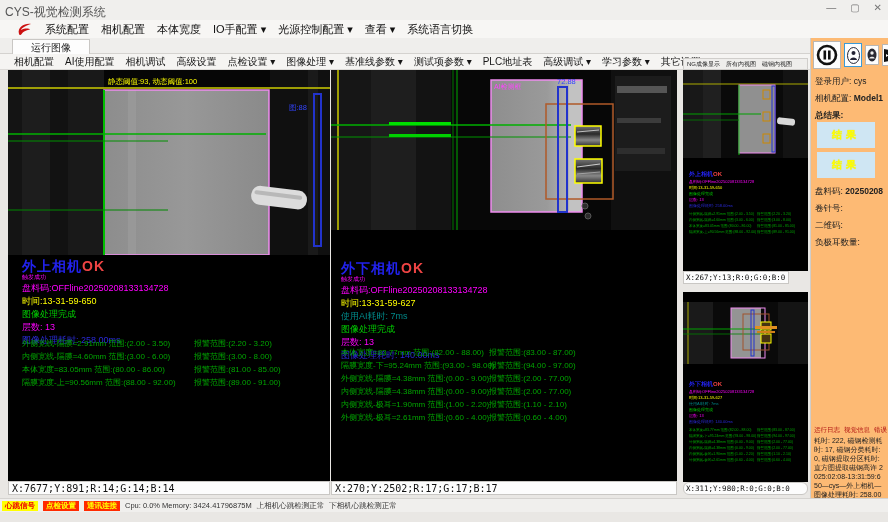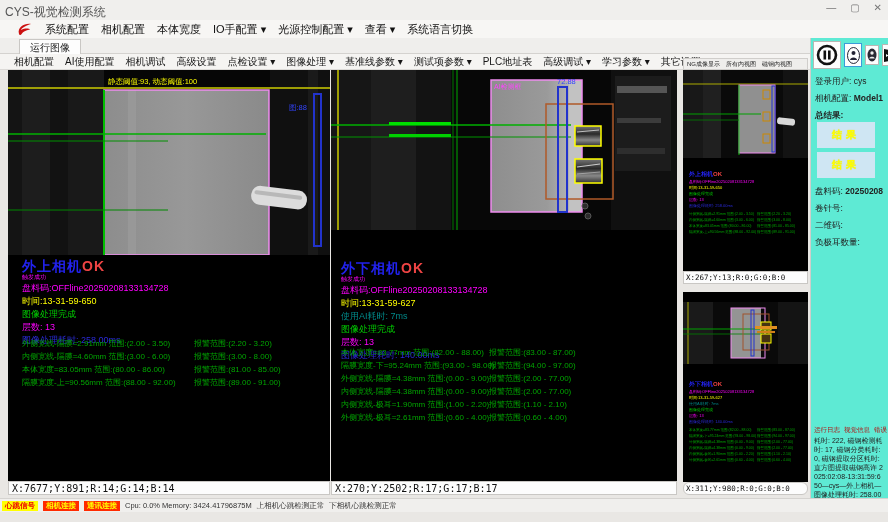--- a/index.html
+++ b/index.html
@@ -15,21 +15,21 @@
   .titlebar { left:0; top:0; width:888px; height:20px; background:#f0efed; }
   .title-text { left:5px; top:4px; font-size:12px; color:#555; }
   .win-controls { right:6px; top:2px; display:flex; gap:14px; color:#777; font-size:10px; }
   .win-controls span { cursor:default; }
 
   .menubar { left:0; top:20px; width:888px; height:18px; background:#f7f6f4; display:flex; align-items:center; gap:12px; padding-left:16px; }
   .menubar .mi { font-size:11px; color:#111; white-space:nowrap; }
   .logo { width:17px; height:15px; display:inline-block; }
 
   .tabbar { left:0; top:38px; width:888px; height:16px; background:#efeeec; border-bottom:1px solid #d4d2cf; }
-  .tab-sel { position:absolute; left:19px; top:1px; height:15px; padding:0 10px; background:#fdfdfd;
+  .tab-sel { position:absolute; left:12px; top:1px; height:15px; padding:0 18px; background:#fdfdfd;
              border:1px solid #c9c7c4; border-bottom:none; font-size:10px; line-height:15px; color:#222; }
 
   .toolbar { left:0; top:54px; width:888px; height:16px; background:#f5f4f2; border-bottom:1px solid #dcdad7;
              display:flex; align-items:center; gap:11px; padding-left:14px; }
   .toolbar .ti { font-size:10px; color:#161616; white-space:nowrap; }
 
   
   .campanel { background:#000; overflow:hidden; }
   .cam-left  { left:8px;   top:70px; width:322px; height:411px; }
   .cam-right { left:331px; top:70px; width:346px; height:411px; }
@@ -54,32 +54,32 @@
   .meas-alm { position:absolute; font-size:8px; color:#00a400; }
   .cam-left  .meas-alm { left:172px; }
   .cam-right .meas-alm { left:148px; }
 
   
   .sv-tabs { left:683px; top:58px; width:125px; height:12px; background:#efeeec; border:1px solid #d0cecb;
              display:flex; gap:6px; padding-left:3px; align-items:center; }
   .sv-tabs span { font-size:6px; color:#222; white-space:nowrap; }
   .sv1 { left:683px; top:70px;  width:125px; height:201px; background:#000; overflow:hidden; }
   .sv2 { left:683px; top:292px; width:125px; height:190px; background:#000; overflow:hidden; }
-  .sv-coord1 { left:683px; top:271px; width:125px; height:13px; }
+  .sv-coord1 { left:683px; top:271px; width:106px; height:13px; }
   .sv-coord2 { left:683px; top:482px; width:125px; height:13px;border-radius:6px; }
   .sv-coord1, .sv-coord2 { background:#fcfcfc; border:1px solid #c9c7c4; font-family:"DejaVu Sans Mono",monospace;
               font-size:7.5px; color:#111; line-height:11px; padding-left:2px; }
   .mini-title { font-size:6px; font-weight:bold; }
   .mini-line  { font-size:4px; line-height:6px; white-space:nowrap; }
   .mini-row { position:relative; height:6px; white-space:nowrap; }
   .mini-val { position:absolute; left:0; font-size:3.5px; color:#00a400; }
   .mini-alm { position:absolute; left:68px; font-size:3.5px; color:#00a400; }
 
   
-  .ctrl { left:810px; top:38px; width:78px; height:460px; background:#5eead4; border-left:1px solid #cfcdca; }
+  .ctrl { left:810px; top:38px; width:78px; height:460px; background:#fdba74; border-left:1px solid #cfcdca; }
   .btnrow { position:absolute; left:2px; top:3px; display:flex; align-items:center; gap:3px; }
   .cbtn { background:#fdfdfd; border:1px solid #b9b7b4; display:flex; align-items:center; justify-content:center; }
   .cbtn.sel { border:1px solid #3b9bd8; }
   .fld { position:absolute; left:4px; font-size:8.5px; color:#222; white-space:nowrap; }
   .fld b { font-size:8.5px; }
   .resultbox { position:absolute; left:6px; width:58px; height:26px; background:#cfe6f3;
                color:#ffff00; font-weight:bold; font-size:10px; text-align:center; line-height:26px;
                letter-spacing:4px; text-shadow:0 0 1px #e0e000; }
   .logtabs { position:absolute; left:3px; top:388px; display:flex; gap:4px; }
   .logtabs span { font-size:6.5px; color:#b01010; white-space:nowrap; }
@@ -473,18 +473,18 @@
   <div class="logtabs">
     <span>运行日志</span>
     <span>视觉信息</span>
     <span>错误日志</span>
   </div>
   <div class="logtext">耗时: 222, 磁钢检测耗时: 17, 磁钢分类耗时: 0, 磁钢提取分区耗时: 直方图提取磁钢高许 2025:02:08-13:31:59:650—cys—外上相机—图像处理耗时: 258.00ms</div>
 </div>
 
 <div class="abs statusbar">
   <span class="badge badge-hb">心跳信号</span>
-  <span class="badge badge-cam">相机连接</span>
+  <span class="badge badge-cam">点检设置</span>
   <span class="badge badge-cam">通讯连接</span>
   <span class="sb-text">Cpu: 0.0% Memory: 3424.41796875M</span>
   <span class="sb-text">上相机心跳检测正常</span>
   <span class="sb-text">下相机心跳检测正常</span>
 </div>
 
 </body></html>

